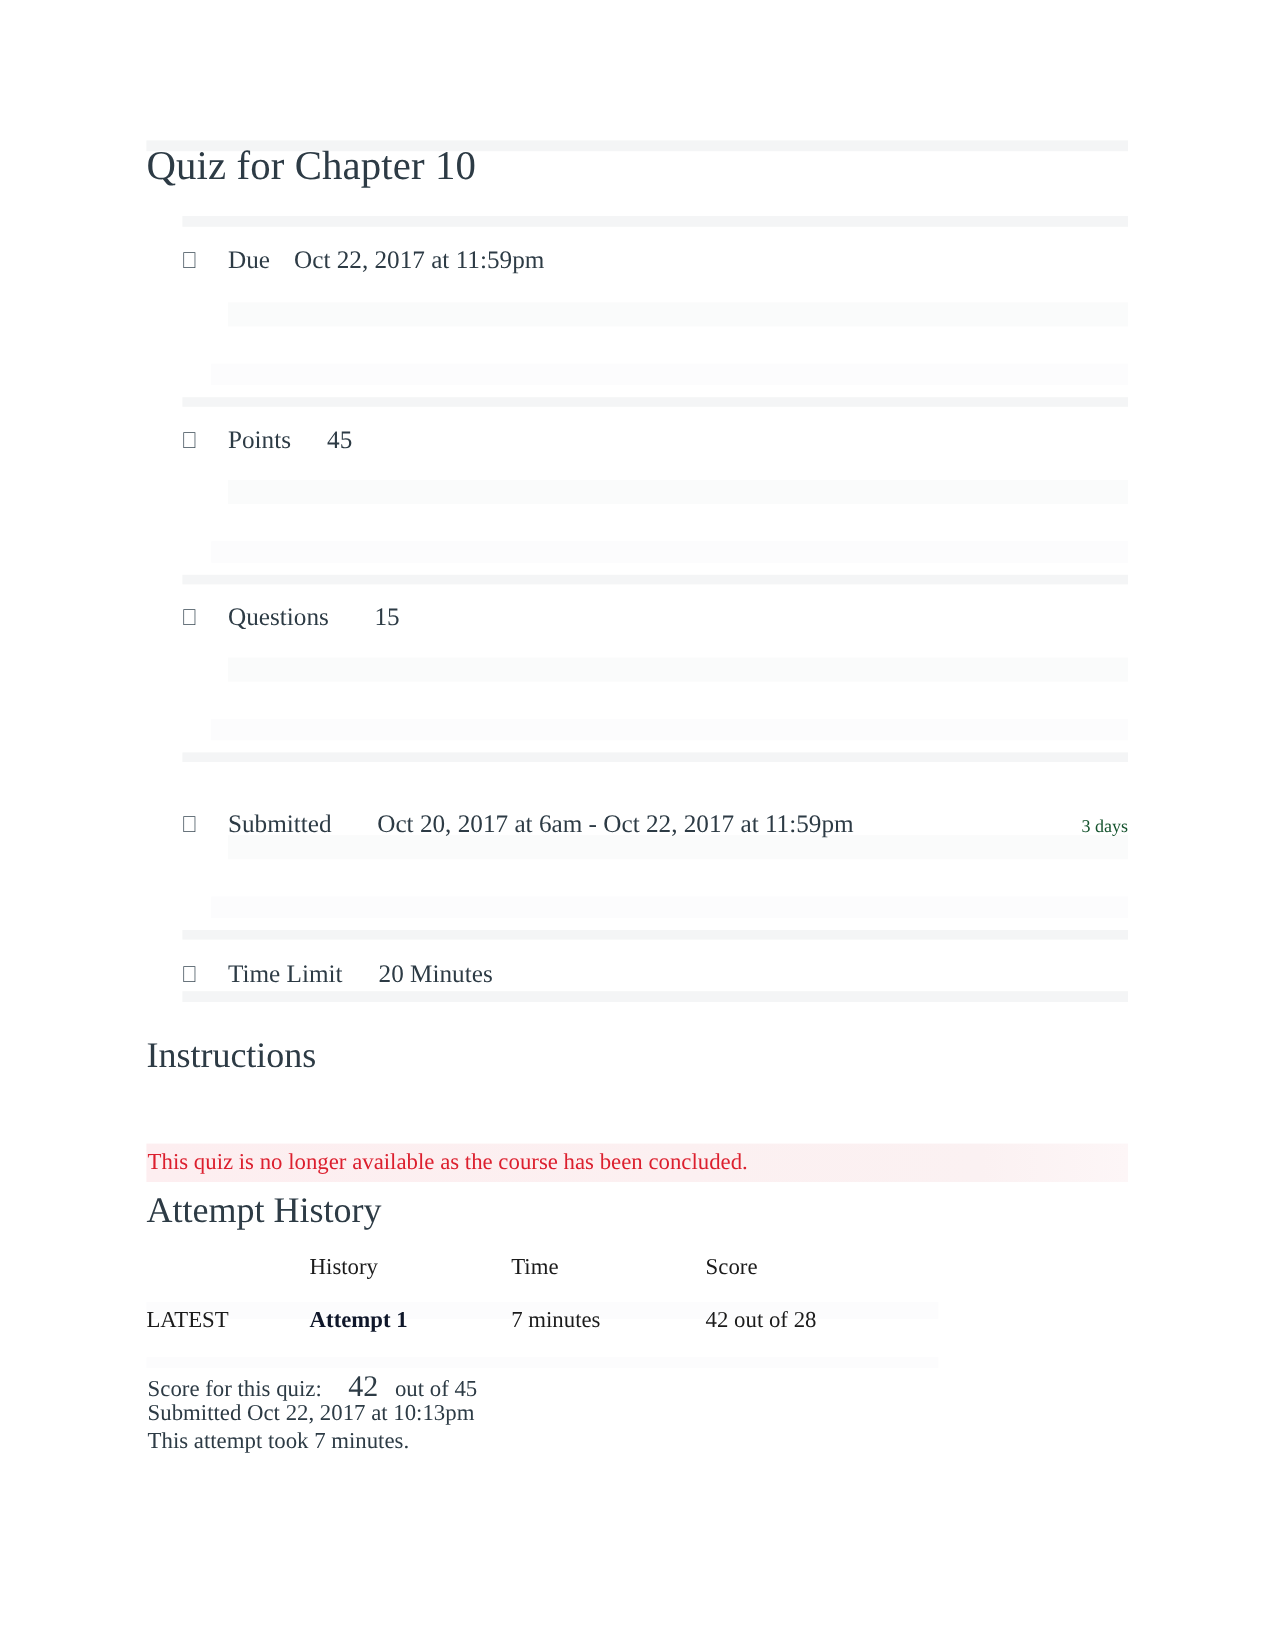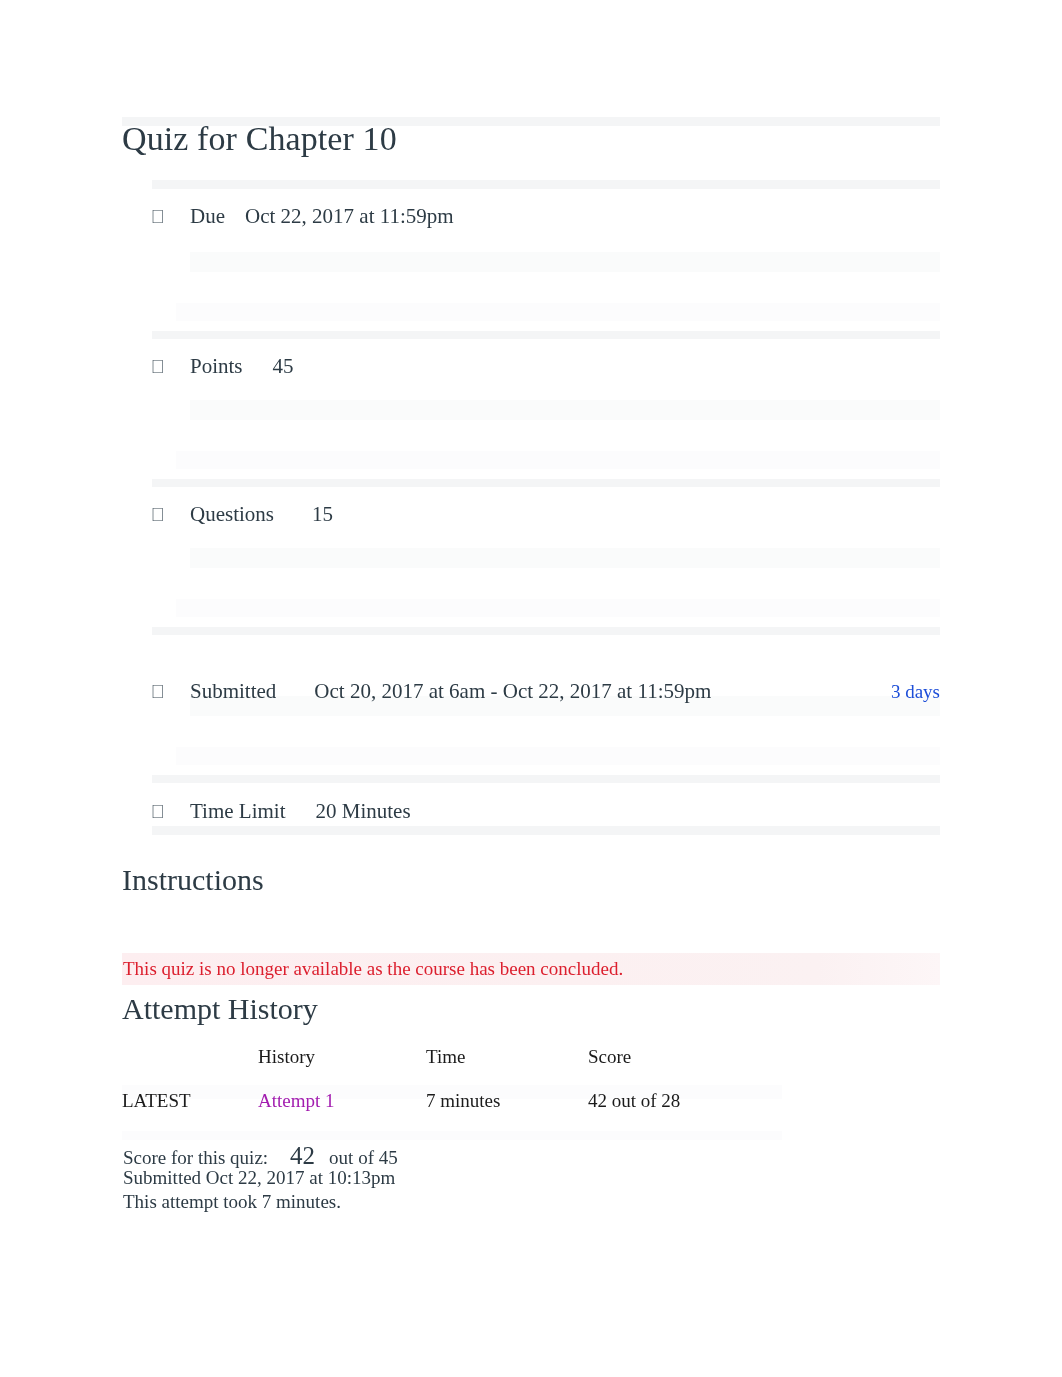--- a/index.html
+++ b/index.html
@@ -66,22 +66,22 @@
     margin-right: 24px;
     color: #3b4a55;
     font-size: 19px;
     font-family: "DejaVu Sans", sans-serif;
   }
   .meta-label { display: inline-block; }
   .meta-value { display: inline-block; }
   .meta-spacer { display: inline-block; }
   .meta-trail {
     margin-left: auto;
-    font-size: 19px;
-    color: #1d4ed8;
+    font-size: 15px;
+    color: #14532d;
     margin-top: 32px;
   }
 
   .gap-sm  { width: 20px; }
   .gap-md  { width: 30px; }
   .gap-lg  { width: 38px; }
 
   
   .section-heading {
     position: absolute;
@@ -148,22 +148,23 @@
   .col-kept  { width: 136px; }
   .col-att   { width: 168px; }
   .col-time  { width: 162px; }
   .col-score { width: auto; }
   .cell-latest {
     font-size: 19px;
     color: #1b1b1b;
     padding-left: 6px;
   }
   .attempt-link {
-    color: #a21caf;
+    color: #0f172a;
     text-decoration: none;
+    font-weight: bold;
   }
 
   
   .score-summary {
     position: absolute;
     left: 123px;
     top: 1139px;
     font-size: 19px;
     line-height: 1.35;
     color: #2d3b45;

